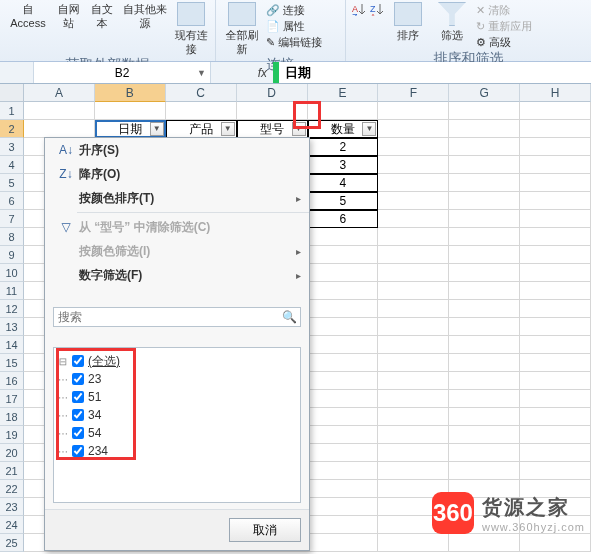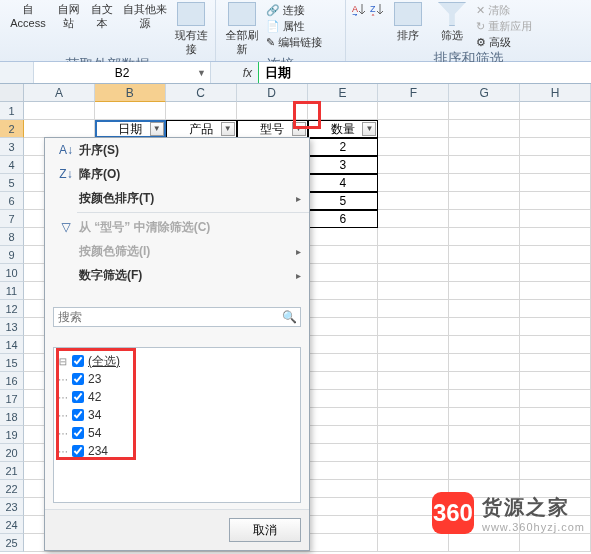--- a/index.html
+++ b/index.html
@@ -11,21 +11,21 @@
 .rb-btns { display: flex; gap: 4px; align-items: flex-start; padding-top: 2px; }
 .rb-btn { text-align: center; font-size: 11px; color: #333; line-height: 14px; }
 .rb-big { width: 40px; }
 .rb-small { text-align: left; line-height: 16px; }
 .rb-icon { width: 18px; height: 18px; margin: 0 auto 2px; background: #d9e6f2; border: 1px solid #a8c0d8; }
 .rb-icon-big { width: 28px; height: 24px; }
 
 .namebox-row { height: 22px; border-bottom: 1px solid #a3b8cc; display: flex; align-items: stretch; background: #eef3f8; }
 .namebox { width: 177px; border-right: 1px solid #ccd9e6; display: flex; align-items: center; background: #fff; padding: 0 6px; font-size: 12px; justify-content: center; position: relative; }
 .namebox .dd { position: absolute; right: 4px; color: #666; font-size: 9px; }
-.fx-cell { width: 48px; border-right: 1px solid #22c55e; display: flex; gap: 6px; align-items: center; justify-content: flex-end; padding-right: 6px; }
+.fx-cell { width: 48px; border-right: 6px solid #22c55e; display: flex; gap: 6px; align-items: center; justify-content: flex-end; padding-right: 6px; margin-left: 20px; }
 .fx { font-style: italic; font-size: 12px; color: #444; }
 .formula-bar { flex: 1; background: #fff; display: flex; align-items: center; padding: 0 6px; font-size: 13px; font-weight: bold; }
 
 .grid-wrap { position: relative; }
 .corner { position: absolute; left: 0; top: 0; width: 24px; height: 18px; background: #e9edf1; border-right: 1px solid #b9c7d4; border-bottom: 1px solid #b9c7d4; }
 .col-headers { display: flex; margin-left: 24px; height: 18px; }
 .ch { width: 71px; border-right: 1px solid #ccd6df; border-bottom: 1px solid #b9c7d4; background: #eef2f6; text-align: center; font-size: 12px; color: #3d5466; line-height: 18px; }
 .ch.sel { background: #f6d090; border-bottom-color: #e2a938; }
 .row-headers { position: absolute; left: 0; top: 18px; width: 24px; }
 .rh { height: 18px; border-bottom: 1px solid #ccd6df; border-right: 1px solid #b9c7d4; background: #eef2f6; text-align: center; font-size: 11px; color: #3d5466; line-height: 18px; }
@@ -467,21 +467,21 @@
         <span style="text-decoration: underline;">(全选)</span>
       </div>
       <div class="fm-item">
         <span class="fm-tree">⋯</span>
         <input type="checkbox" class="fm-cb" checked="" style="">
         <span>23</span>
       </div>
       <div class="fm-item">
         <span class="fm-tree">⋯</span>
         <input type="checkbox" class="fm-cb" checked="" style="">
-        <span>42</span>
+        <span>51</span>
       </div>
       <div class="fm-item">
         <span class="fm-tree">⋯</span>
         <input type="checkbox" class="fm-cb" checked="" style="">
         <span>34</span>
       </div>
       <div class="fm-item">
         <span class="fm-tree">⋯</span>
         <input type="checkbox" class="fm-cb" checked="" style="">
         <span>54</span>

